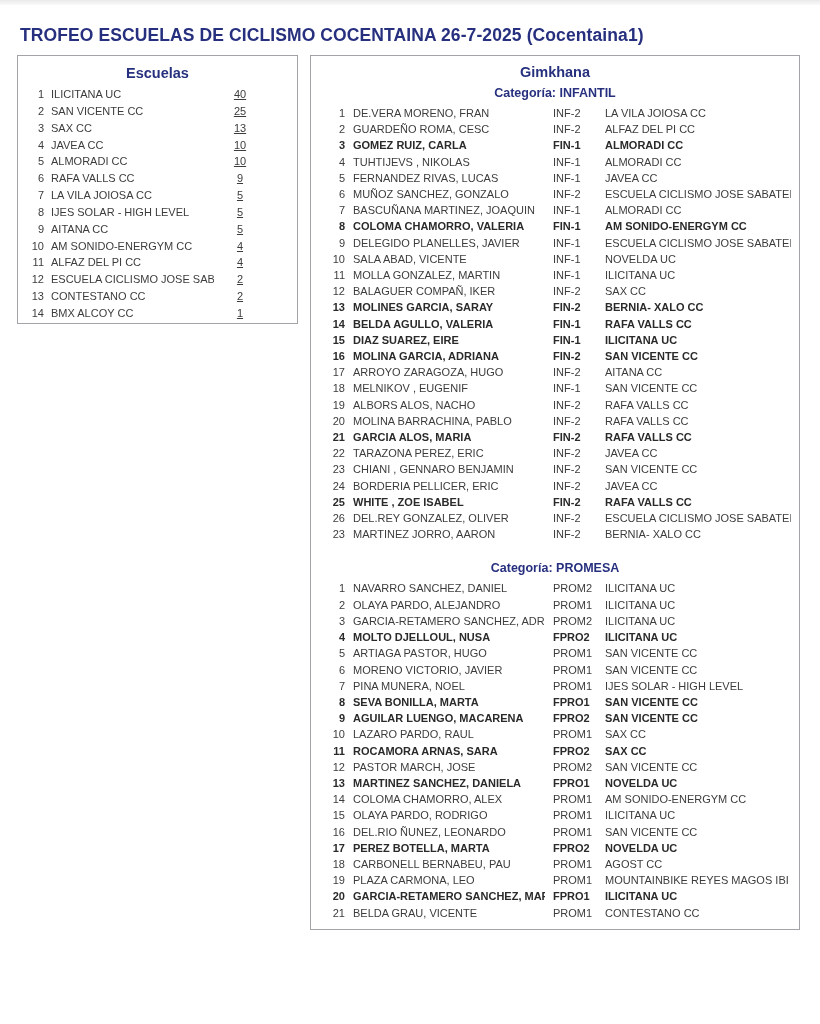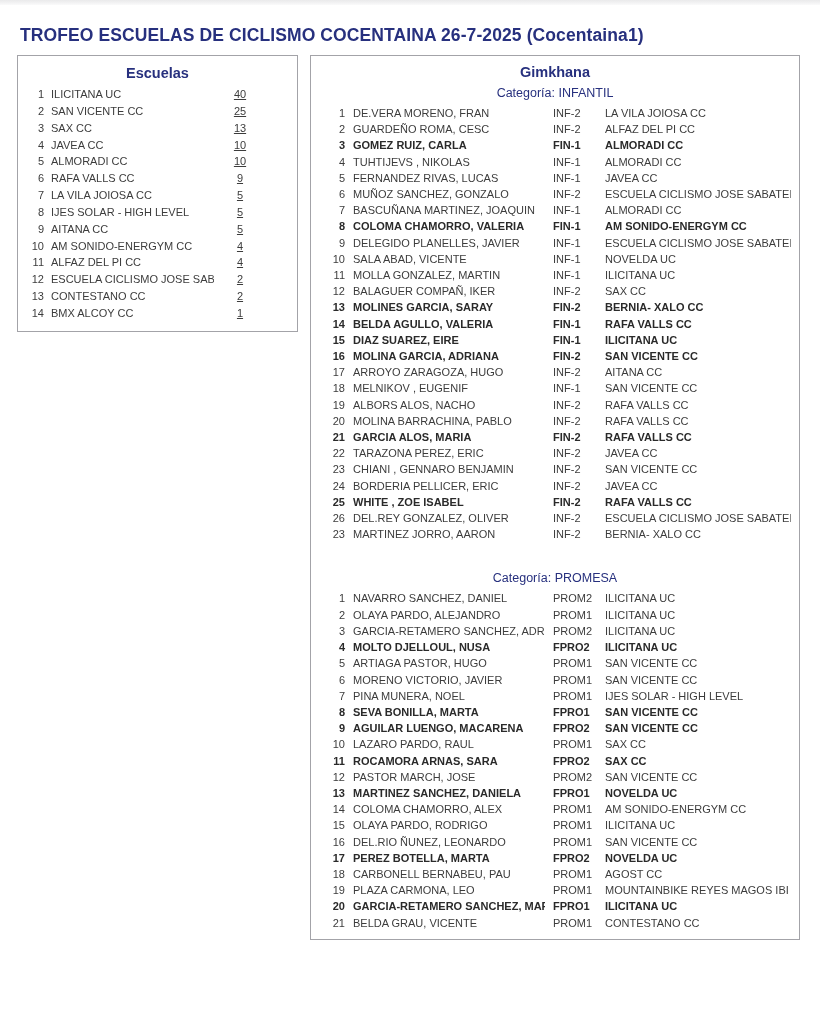--- a/index.html
+++ b/index.html
@@ -35,44 +35,44 @@
     margin:9px 20px 0 17px;
     gap:12px;
   }
   .box{
     border:1.6px solid var(--border);
     background:#fff;
   }
   .escuelas-box{
     width:281px;
     flex:0 0 281px;
-    padding:5px 0 9px 0;
+    padding:5px 0 1px 0;
   }
   .gimkhana-box{
     flex:1;
     padding:4px 0 8px 0;
   }
   .panel-heading{
     text-align:center;
     color:var(--navy);
     font-weight:bold;
     font-size:14.5px;
     line-height:20px;
     margin:2px 0 3px 0;
   }
   .section-heading{
     text-align:center;
     color:var(--navy);
-    font-weight:normal;
+    font-weight:bold;
     font-size:12.5px;
     line-height:17px;
     margin:0 0 3px 0;
   }
   .promesa-section .section-heading{
-    margin-top:28px;
+    margin-top:18px;
     text-align:center;
   }
   .row{
     display:grid;
     font-size:11px;
     line-height:16.2px;
     color:var(--text);
     white-space:nowrap;
   }
   .row.bold{

